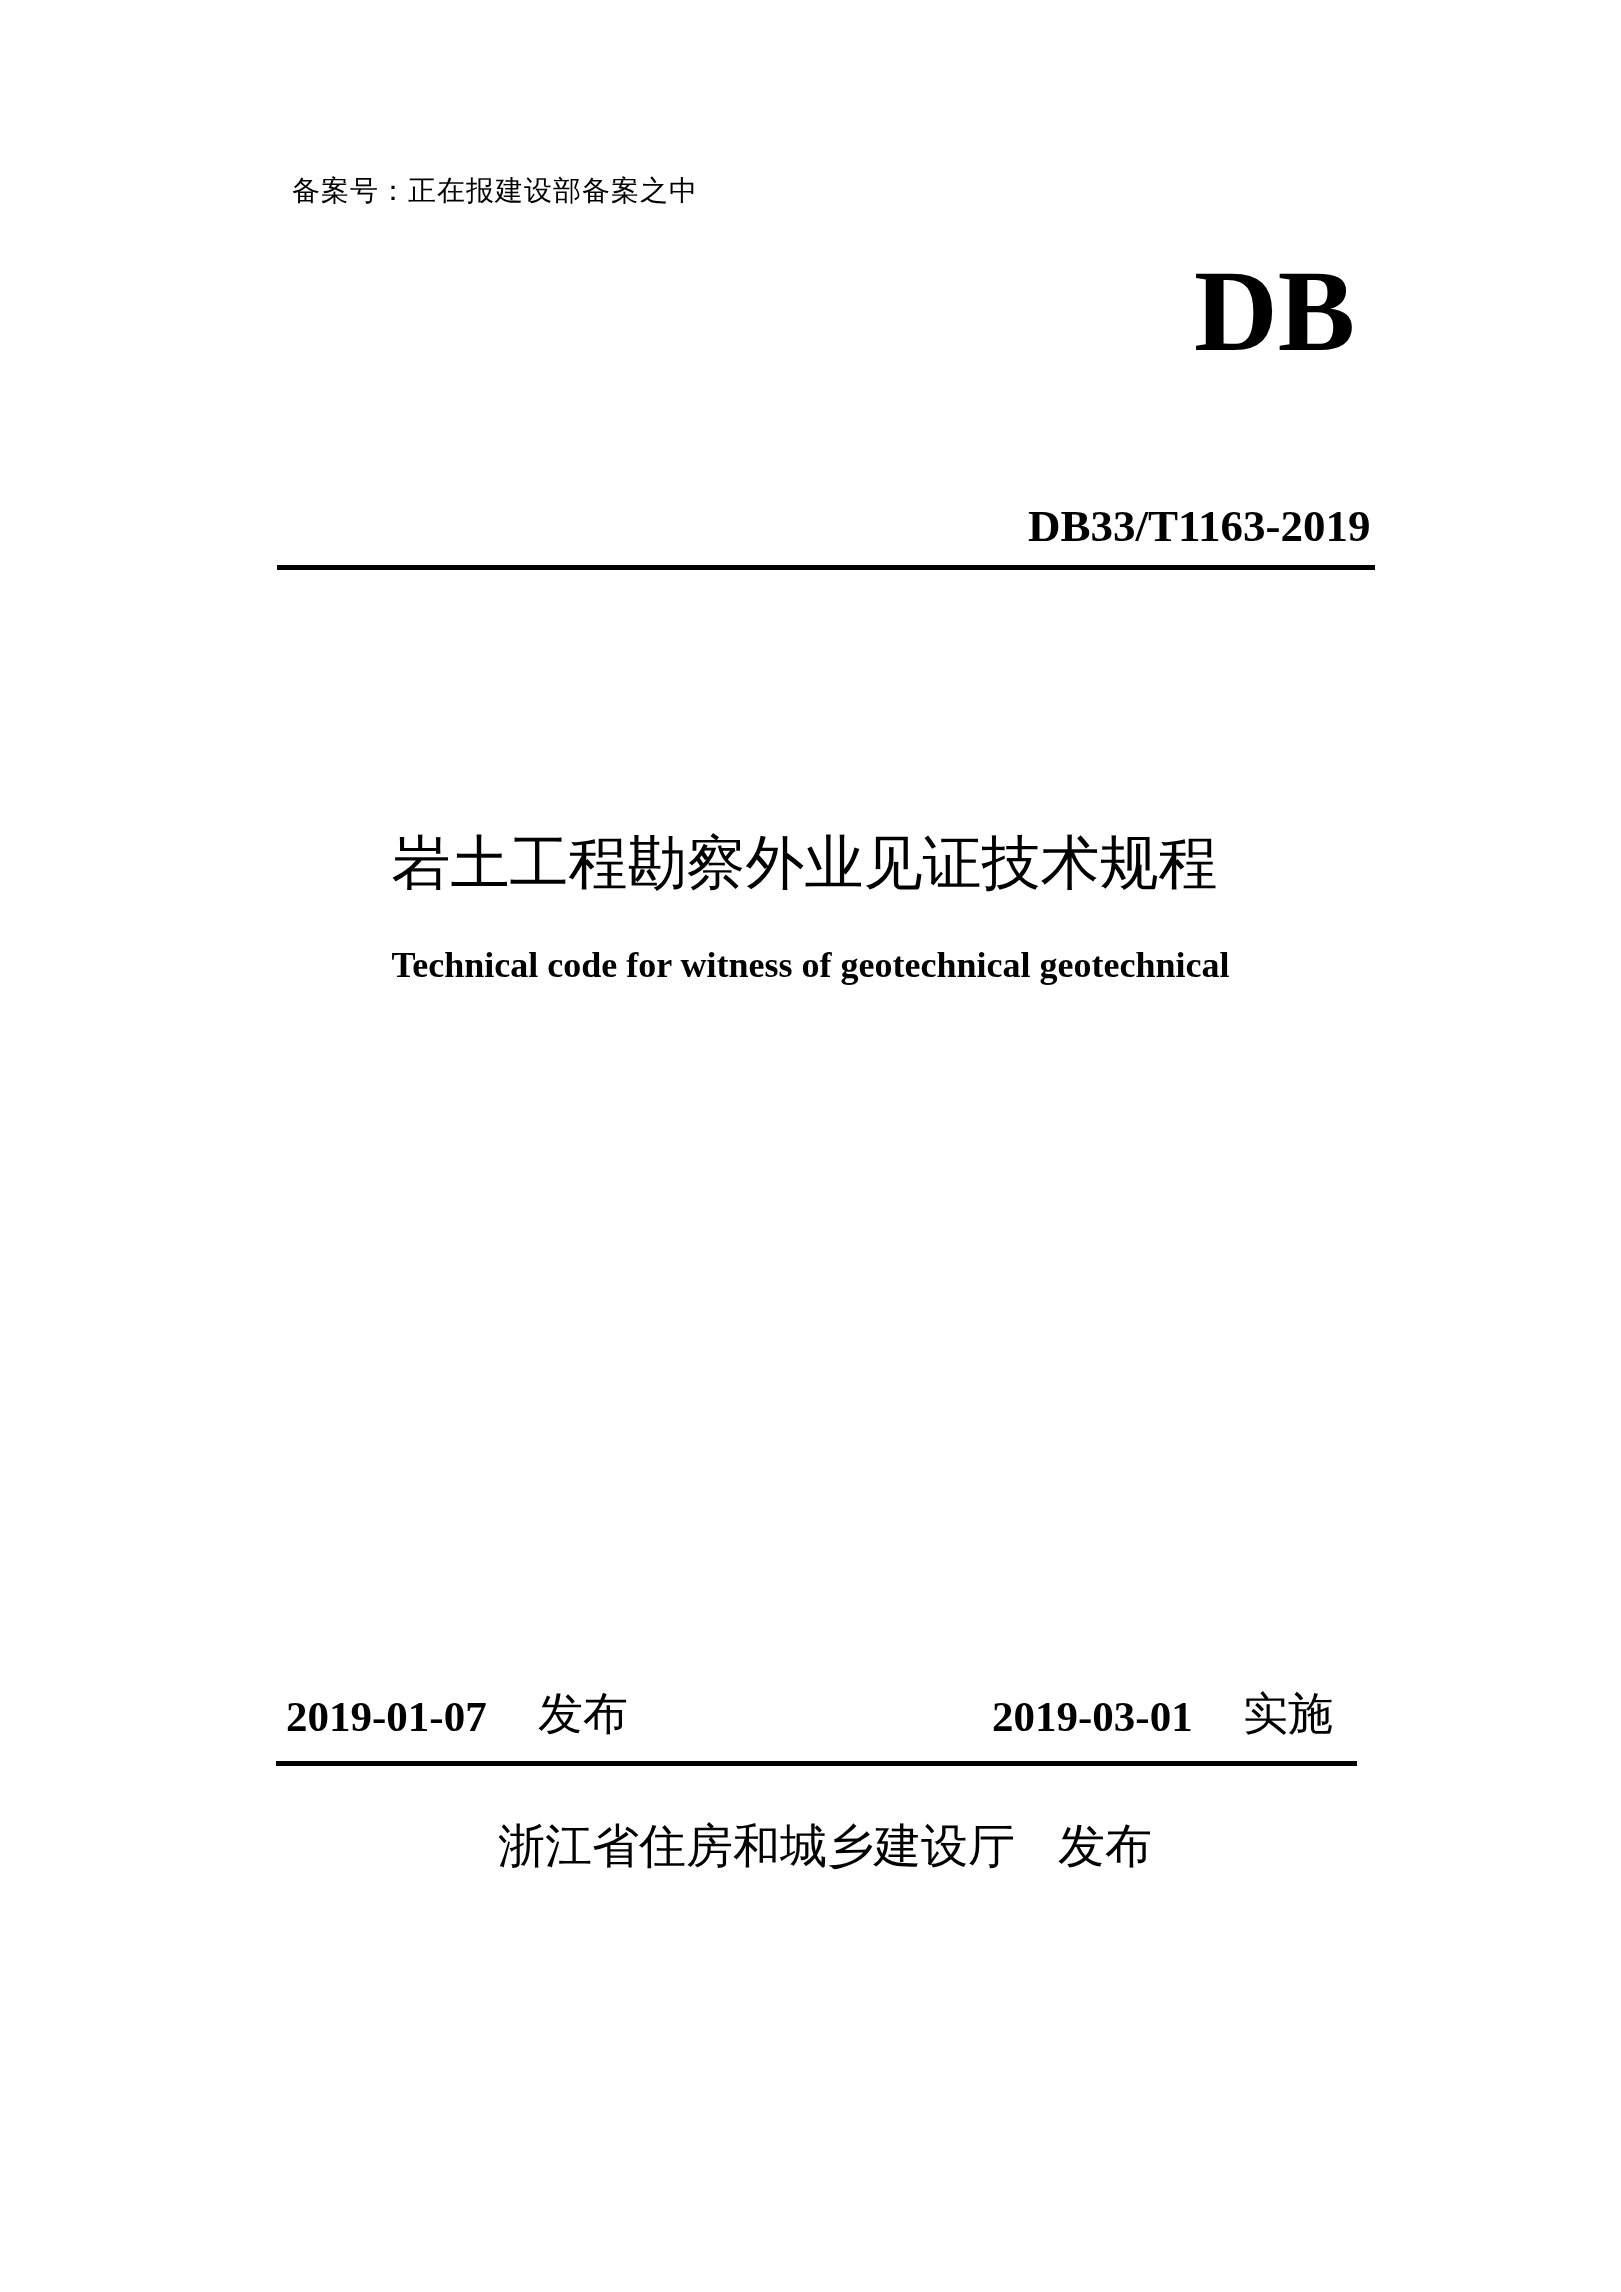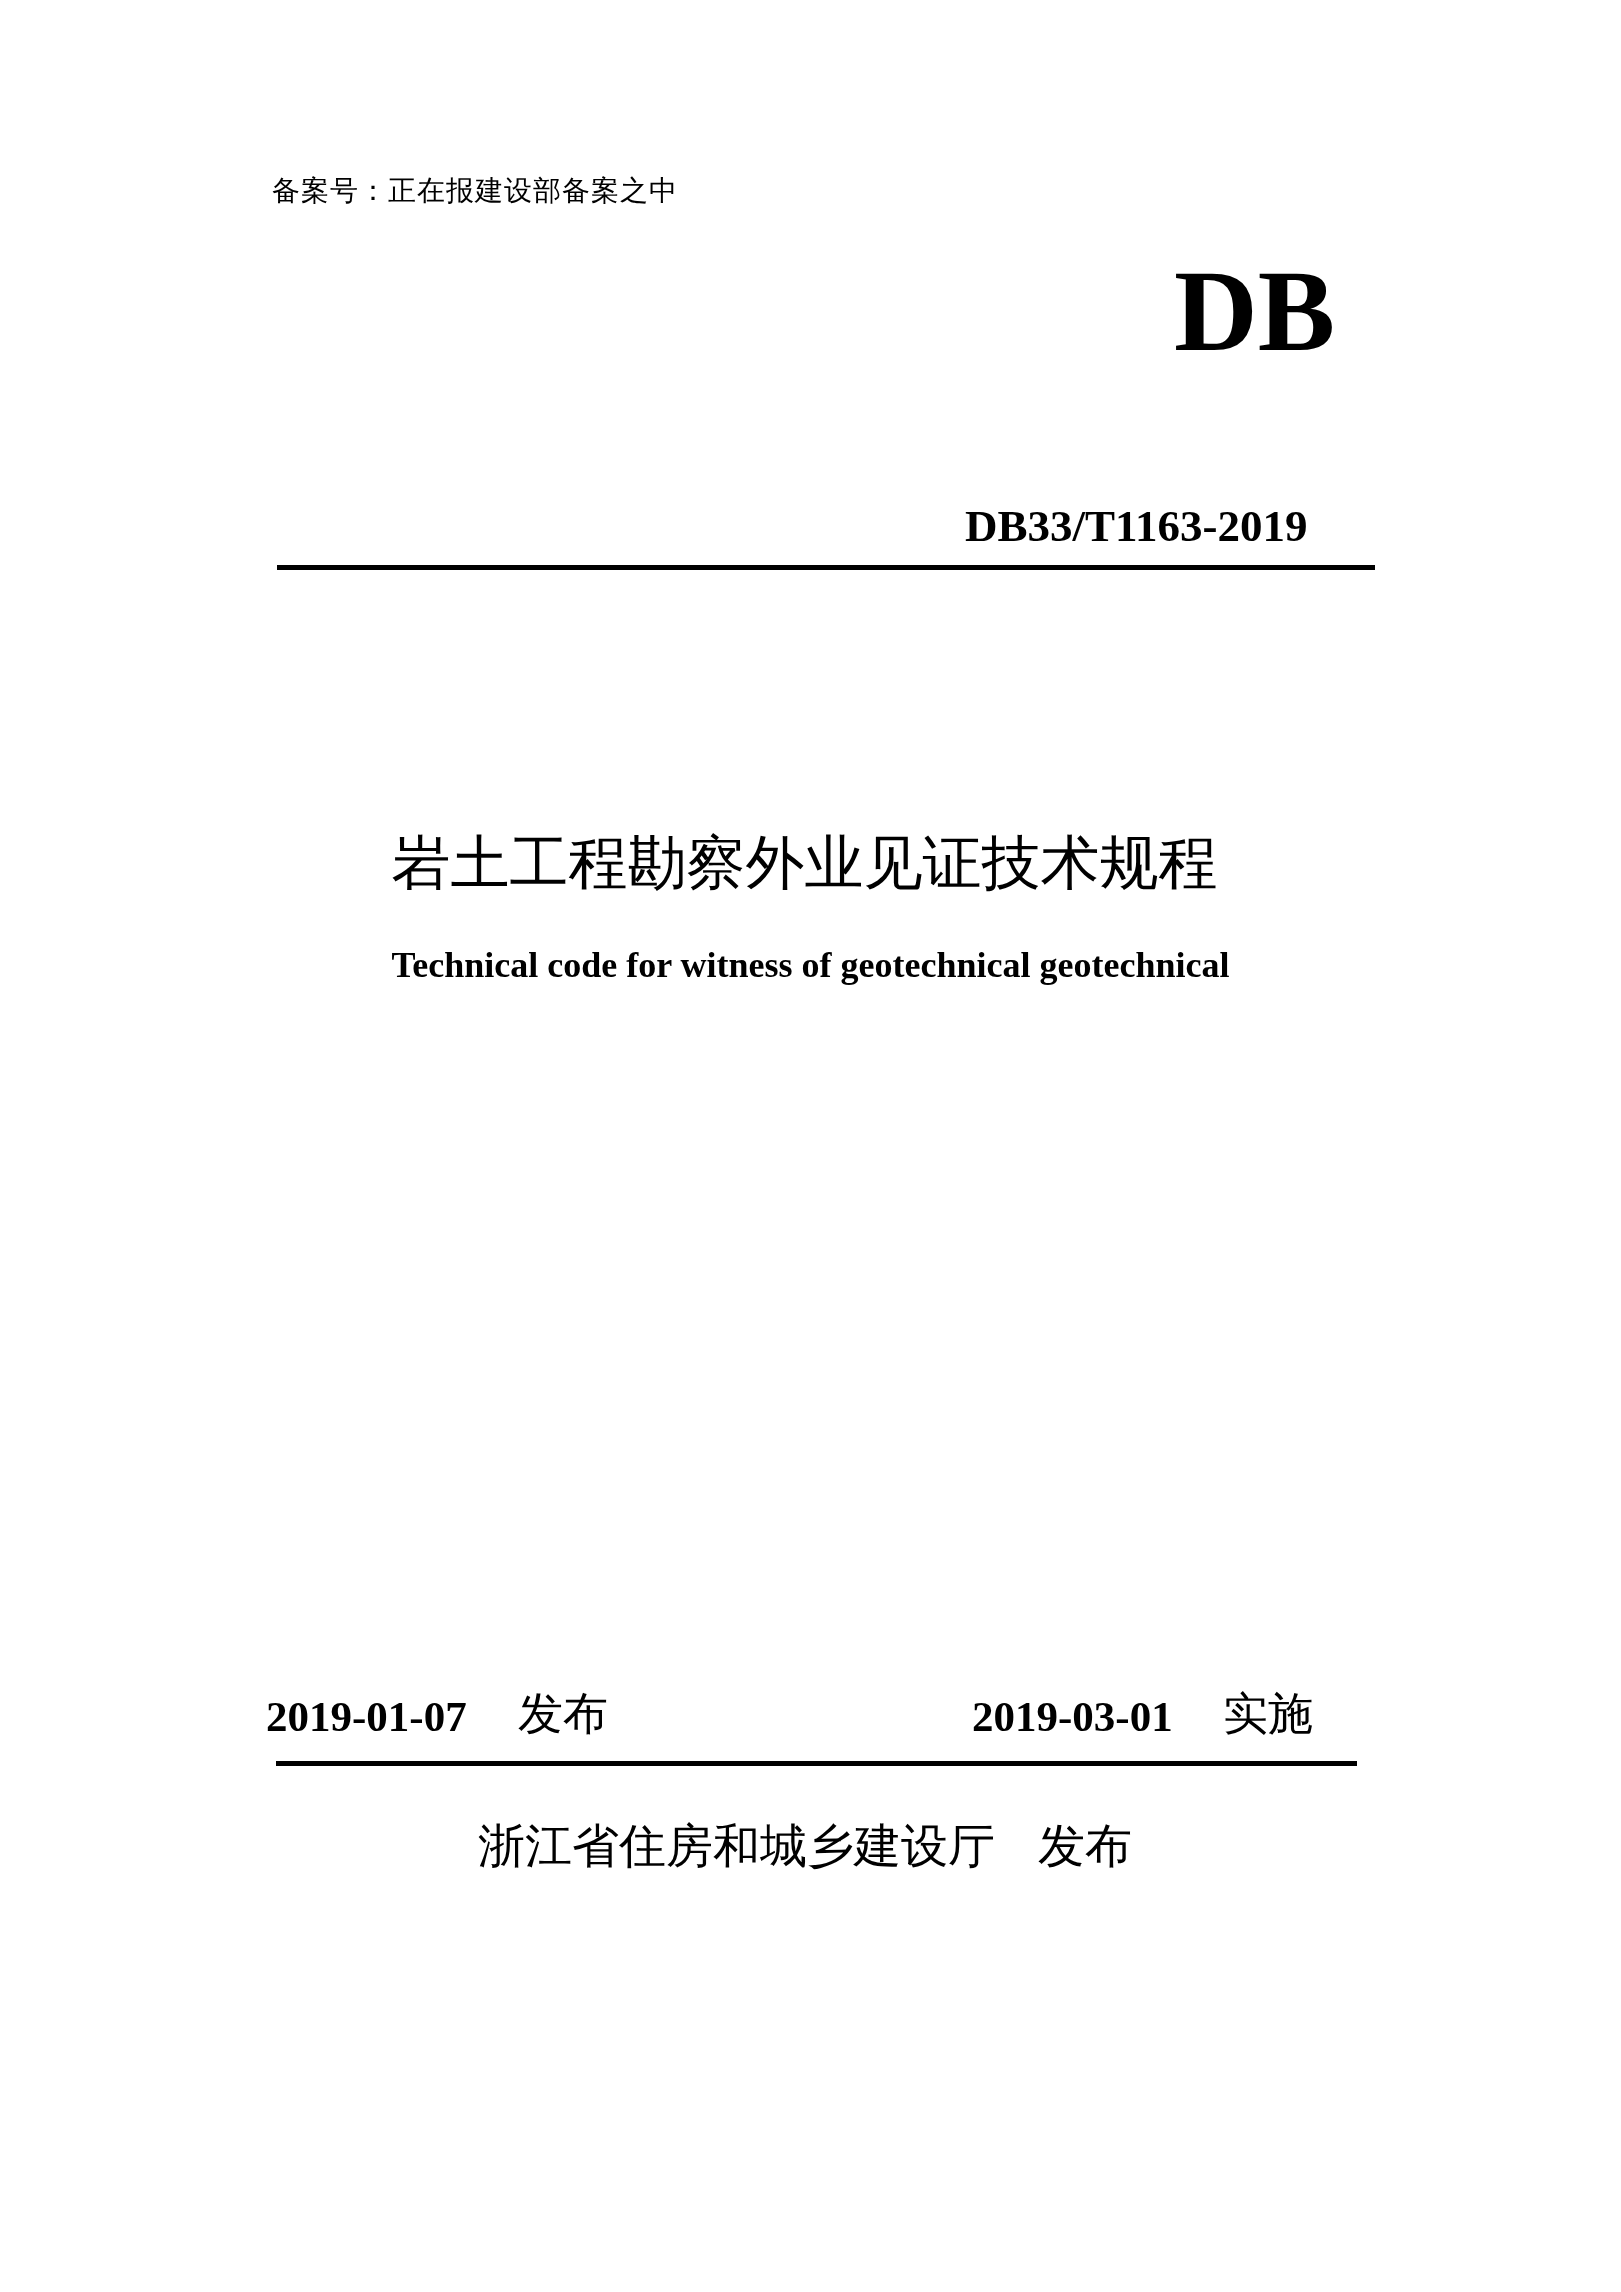--- a/index.html
+++ b/index.html
@@ -9,38 +9,38 @@
   }
   .page {
     position: relative;
     width: 1621px;
     height: 2293px;
     background: #ffffff;
     color: #000000;
     font-family: "Liberation Serif", "DejaVu Serif", serif;
     overflow: hidden;
   }
-  .abs { position: absolute; line-height: 1; white-space: nowrap; }
+  .abs { position: absolute; line-height: 1; white-space: nowrap; margin-left: 20px; }
 
   .filing-note {
     left: 272px; top: 177px;
     font-size: 28px;
     letter-spacing: 1px;
   }
   .db-logo {
     left: 1174px; top: 253px;
     font-size: 116px;
     font-weight: bold;
   }
   .category {
     left: 568px; top: 406px;
     font-size: 45px;
   }
   .number {
-    left: 965px; top: 504px;
+    left: 1008px; top: 504px;
     font-size: 45px;
     font-weight: bold;
   }
   .rule {
     position: absolute;
     background: #000000;
     height: 4.9px;
   }
   .rule-top   { left: 277px; top: 565px;  width: 1098px; }
   .rule-bottom{ left: 276px; top: 1761px; width: 1081px; }

